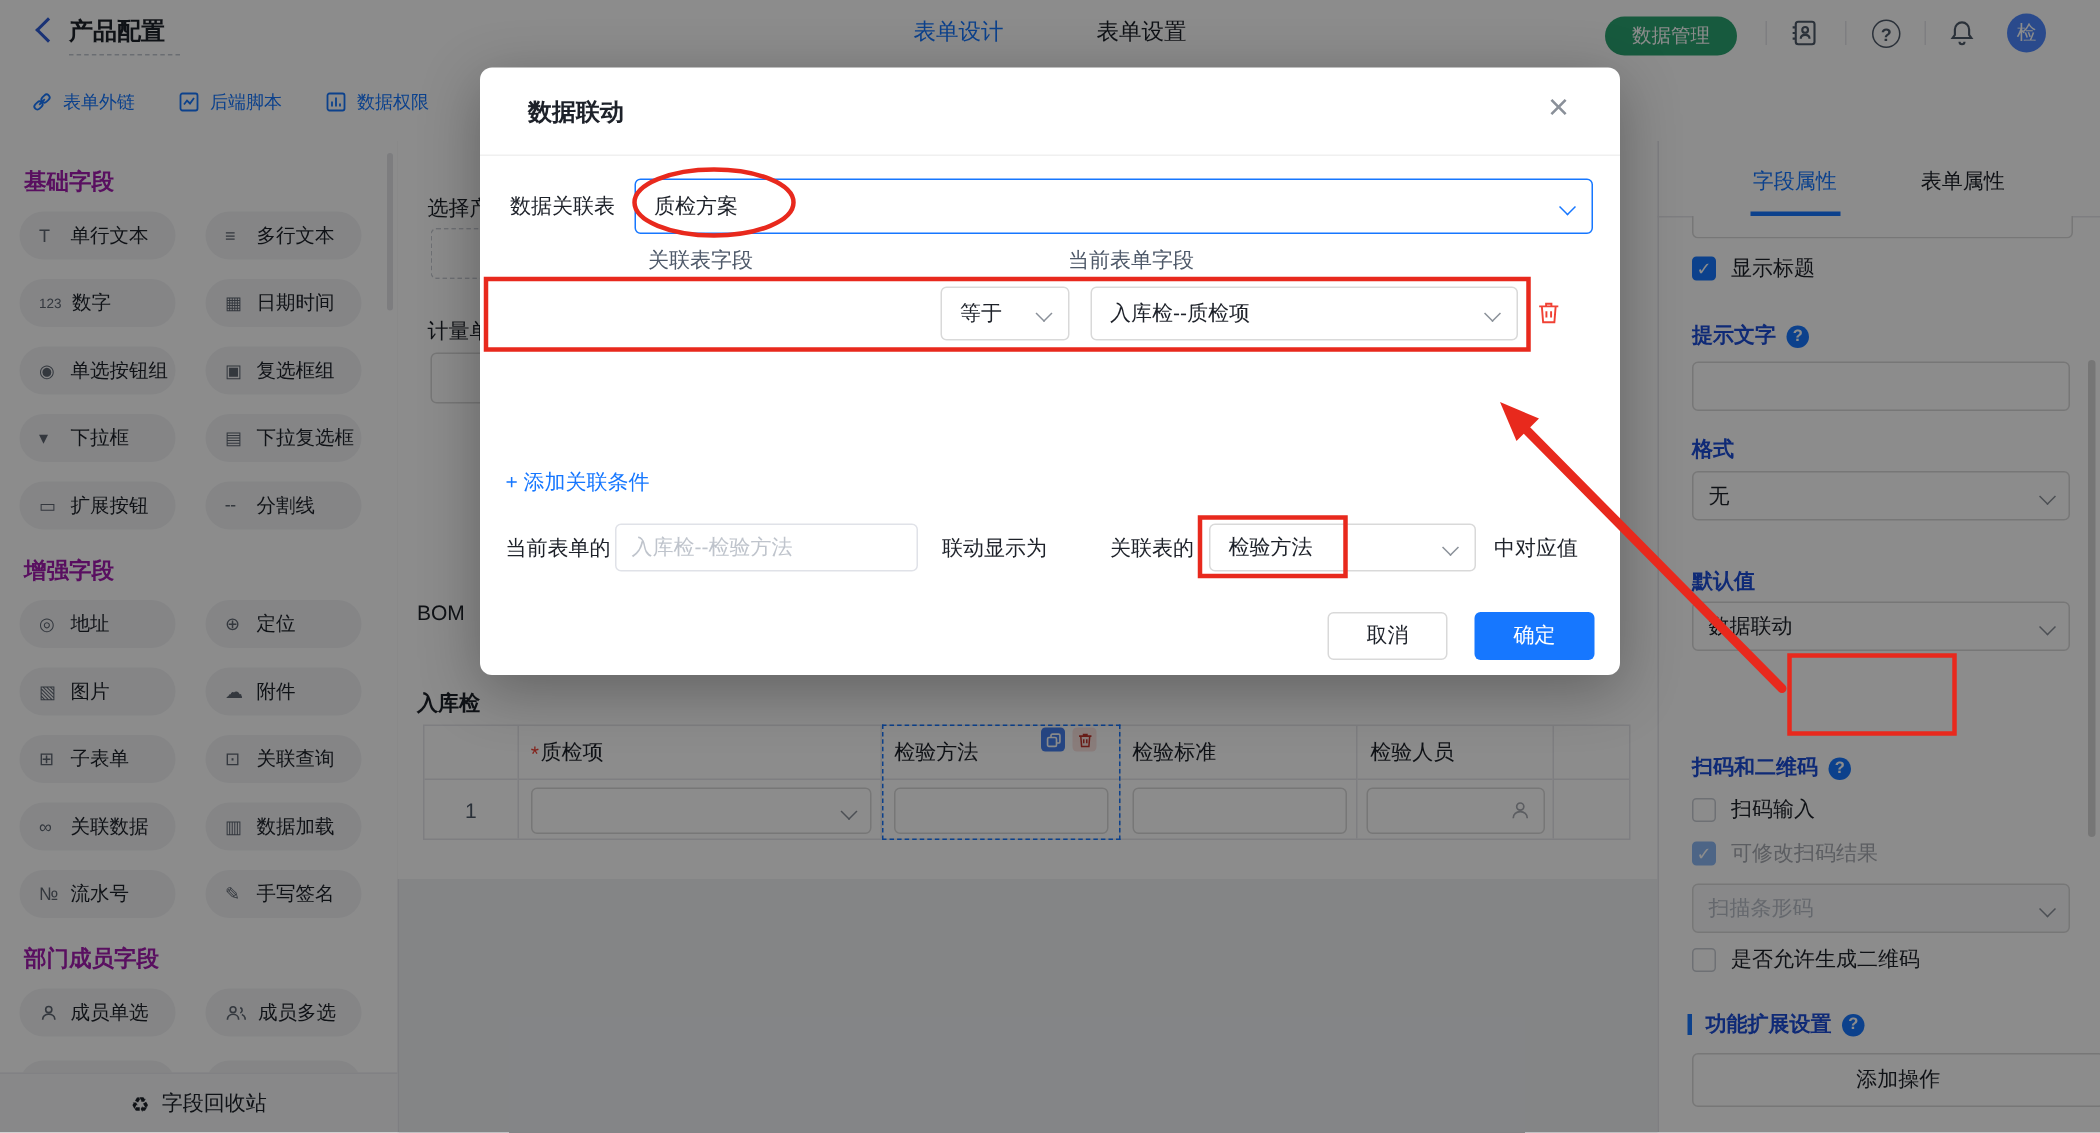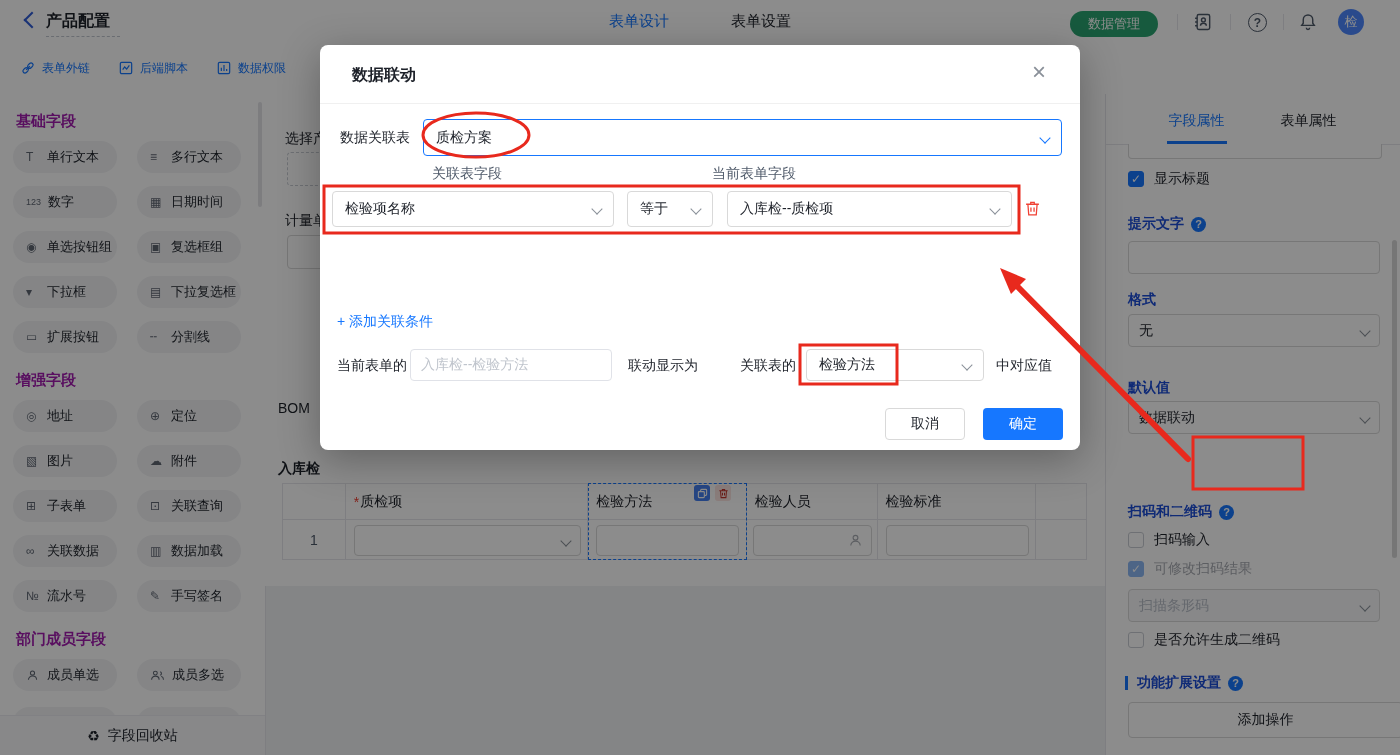--- a/index.html
+++ b/index.html
@@ -361,40 +361,40 @@
       </div>
     </div>
     <div class="qcol" style="width:159px">
       <div class="qhead">
           <span>检验方法</span>
         </div>
       <div class="qbody">
           <div class="cell-input" style="left:8px;width:143px;"></div>
         </div>
     </div>
+    <div class="qcol" style="width:159px">
+      <div class="qhead">
+          <span>检验标准</span>
+        </div>
+      <div class="qbody">
+          <div class="cell-input" style="left:8px;width:143px;"></div>
+        </div>
+    </div>
     <div class="qcol" style="width:131px">
       <div class="qhead">
           <span>检验人员</span>
         </div>
       <div class="qbody">
         <div class="cell-input" style="left:6px;width:119px;">
           <svg style="position:absolute;right:8px;top:7px" width="15" height="15" viewBox="0 0 24 24" fill="none" stroke="#a8abb2" stroke-width="1.8">
             <circle cx="12" cy="7.5" r="3.8"></circle>
               <path d="M4.5 20c0-4.2 3.4-7 7.5-7s7.5 2.8 7.5 7"></path>
             </svg>
         </div>
       </div>
-    </div>
-    <div class="qcol" style="width:159px">
-      <div class="qhead">
-          <span>检验标准</span>
-        </div>
-      <div class="qbody">
-          <div class="cell-input" style="left:8px;width:143px;"></div>
-        </div>
     </div>
     <div class="qcol" style="width:50px;border-right:none">
       <div class="qhead" style="border-bottom:1px solid #e5e6eb"></div>
         <div class="qbody"></div>
     </div>
   </div>
   <div class="abs sel-dashed"></div>
   <div class="abs colicons">
     <span class="colicon" style="background:#4580f0">
       <svg width="11" height="11" viewBox="0 0 24 24" fill="none" stroke="#fff" stroke-width="2.4">
@@ -477,24 +477,20 @@
 
     <span class="abs m-label" style="left:20px;top:84px">数据关联表</span>
     <div class="abs m-select focus" style="left:103px;top:74px;width:639px;height:37px">
       <span>质检方案</span>
       <span class="chev blue"></span>
     </div>
 
     <span class="abs m-colhead" style="left:112px;top:120px">关联表字段</span>
     <span class="abs m-colhead" style="left:392px;top:120px">当前表单字段</span>
 
-    <div class="abs m-select" style="left:12px;top:146px;width:282px;height:36px">
-      <span>检验项名称</span>
-        <span class="chev"></span>
-    </div>
     <div class="abs m-select" style="left:307px;top:146px;width:86px;height:36px">
       <span>等于</span>
         <span class="chev"></span>
     </div>
     <div class="abs m-select" style="left:407px;top:146px;width:285px;height:36px">
       <span>入库检--质检项</span>
         <span class="chev"></span>
     </div>
     <span class="abs" style="left:704px;top:155px">
       <svg width="17" height="17" viewBox="0 0 24 24" fill="none" stroke="#f04134" stroke-width="1.8">

